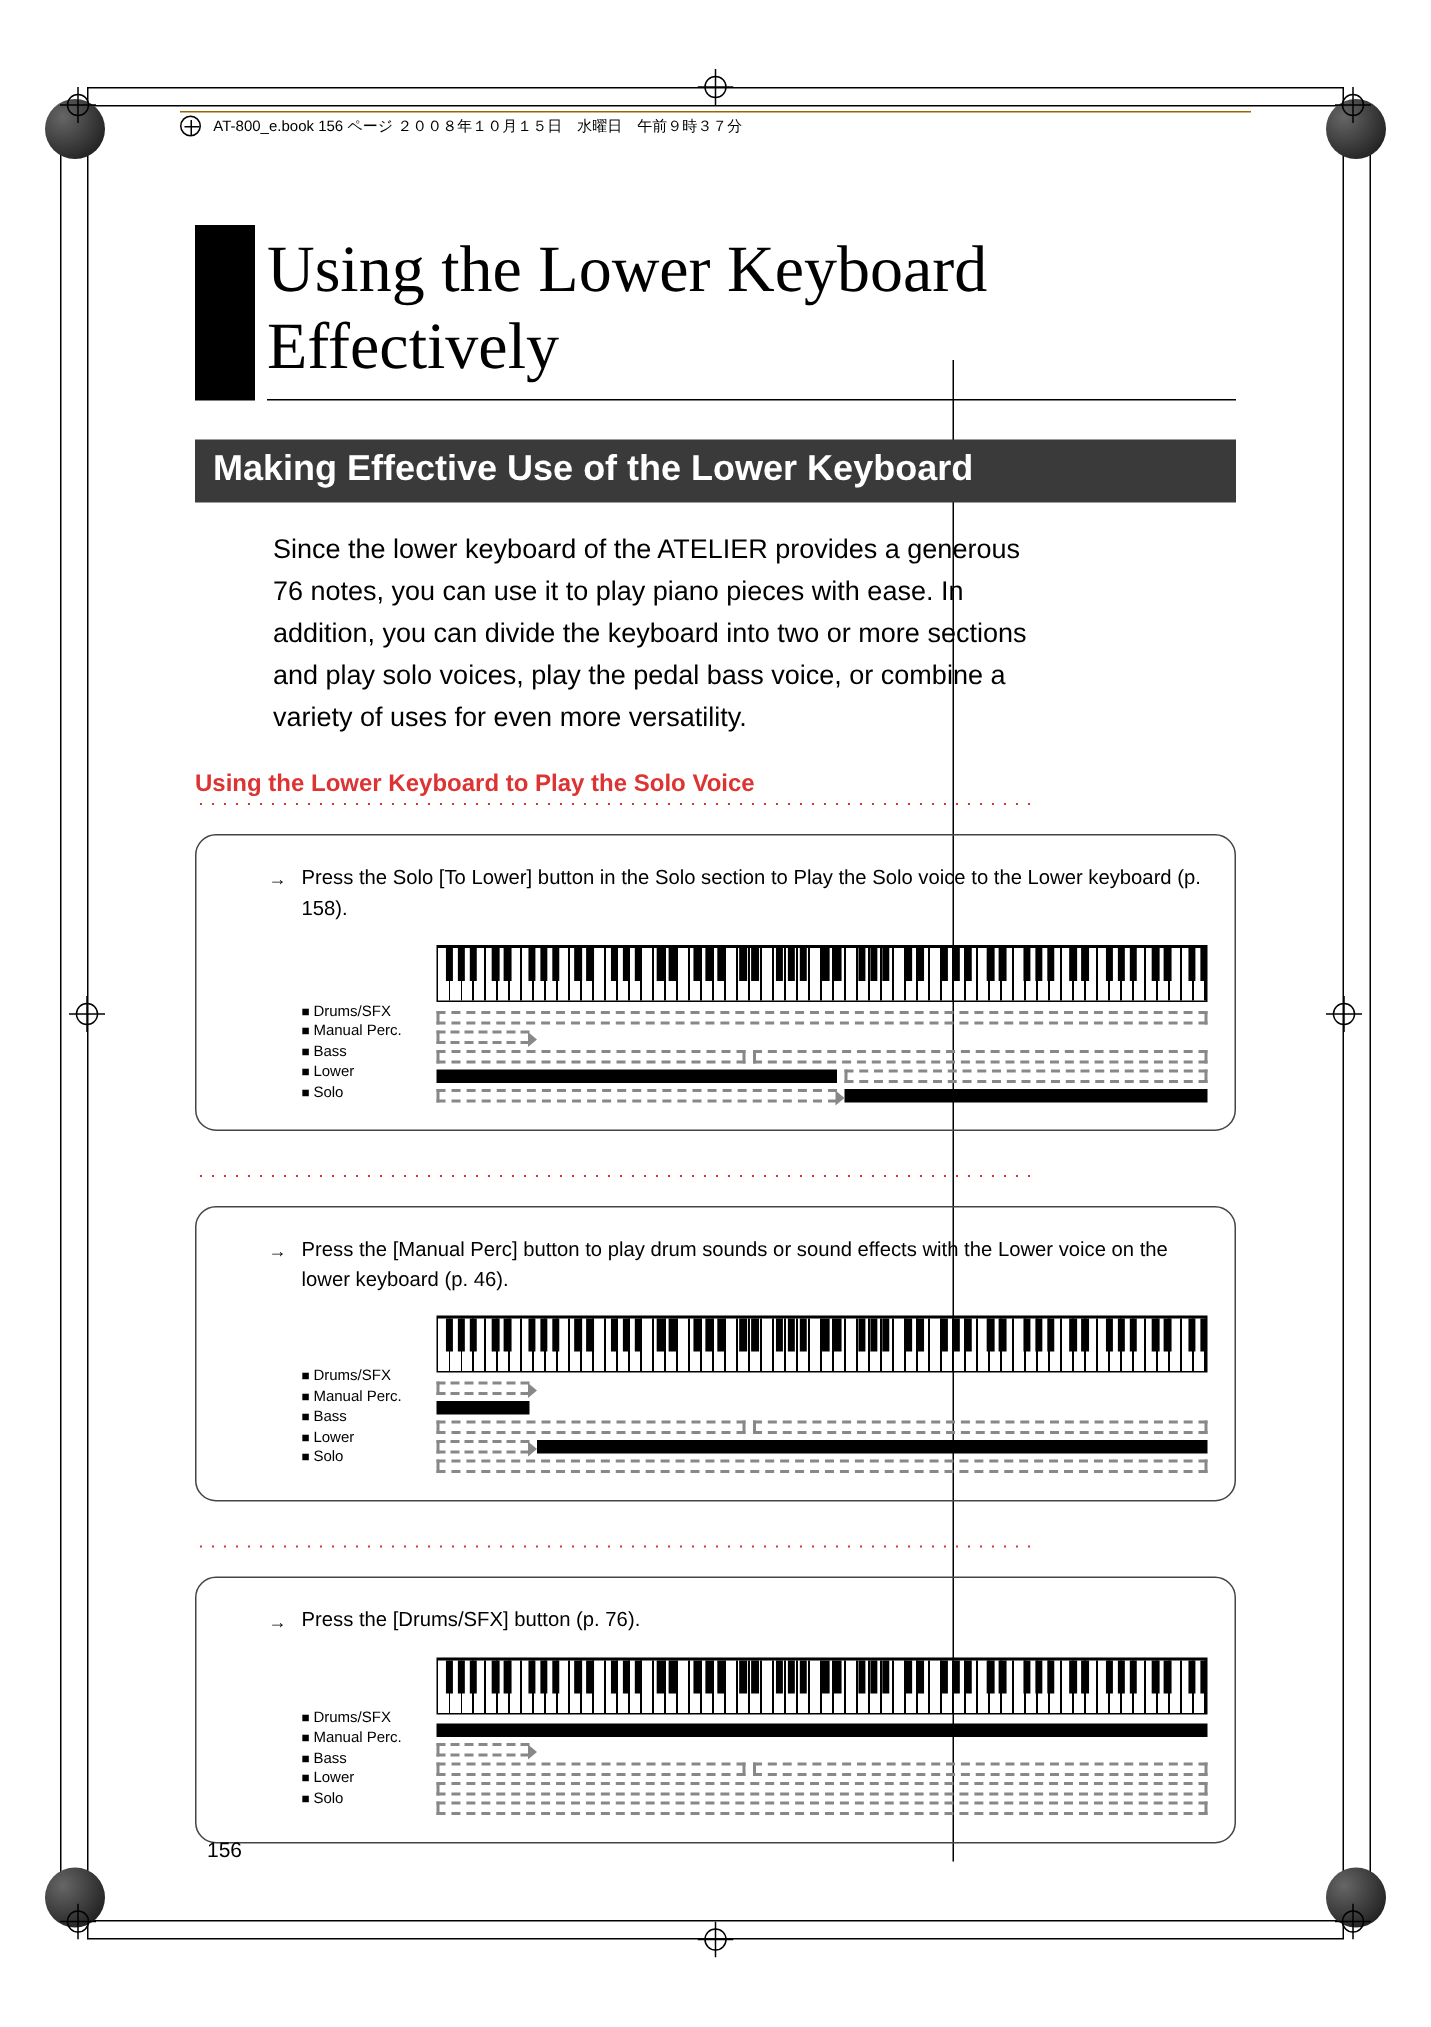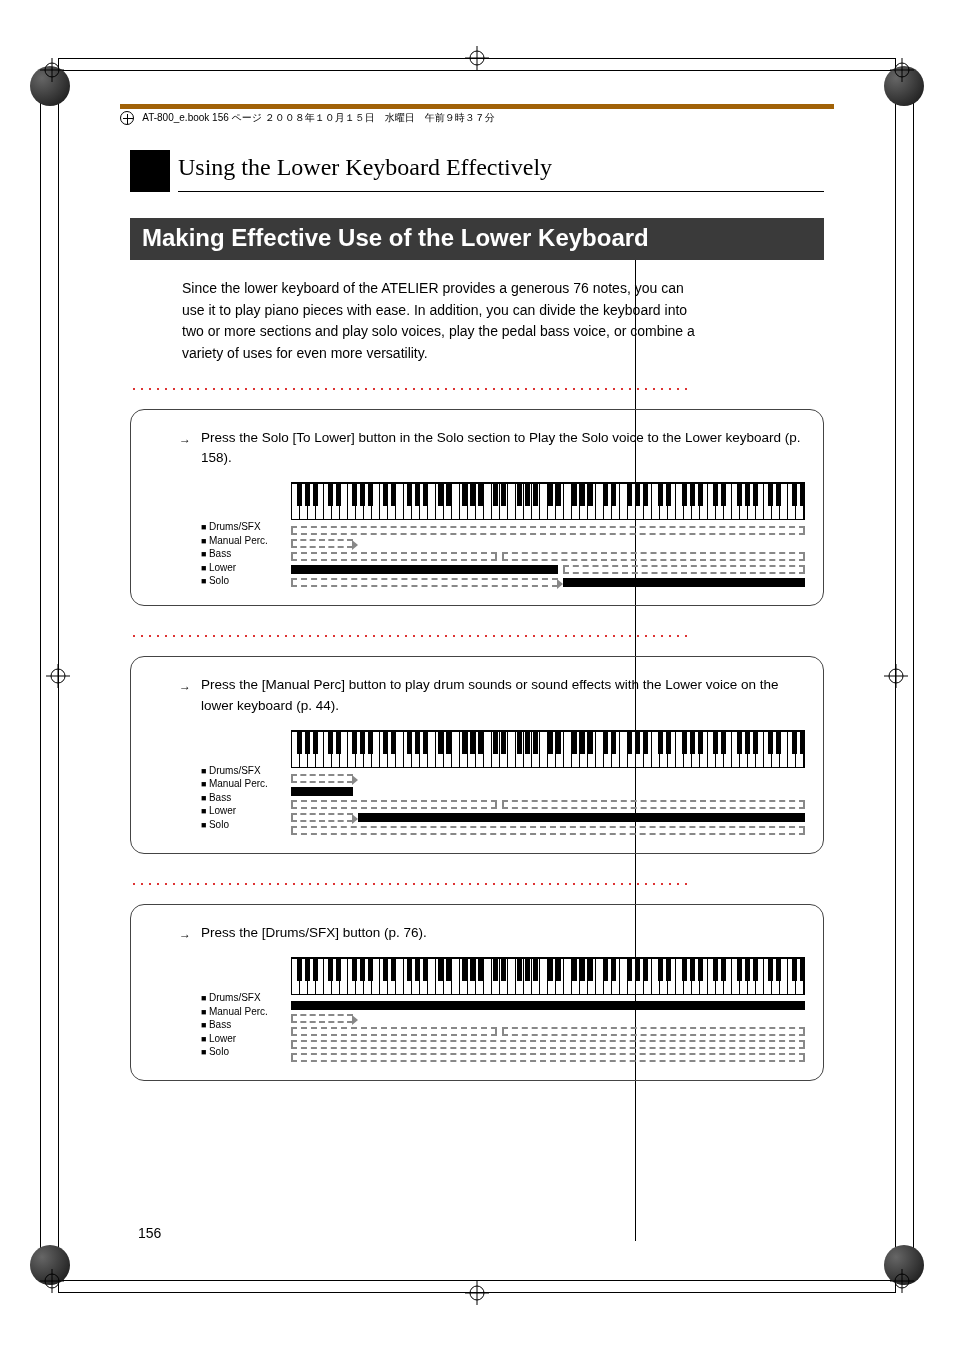--- a/index.html
+++ b/index.html
@@ -39,22 +39,22 @@
     background: radial-gradient(circle at 30% 30%, #666, #111);
     border-radius: 50%;
   }
   .cd-tl { top: 66px; left: 30px; }
   .cd-tr { top: 66px; right: 30px; }
   .cd-bl { bottom: 66px; left: 30px; }
   .cd-br { bottom: 66px; right: 30px; }
 
   .header-line {
     position: absolute;
-    top: 104px; left: 120px; right: 120px;
-    border-top: 5px solid #a16207;
+    top: 74px; left: 120px; right: 120px;
+    border-top: 1px solid #a16207;
     font-size: 10px;
     padding-top: 2px;
   }
   .header-icon {
     display: inline-block;
     width: 14px; height: 14px;
     border: 1px solid #000;
     border-radius: 50%;
     position: relative;
     vertical-align: middle;
@@ -72,39 +72,39 @@
   }
 
   .title-row { display: flex; align-items: stretch; margin-bottom: 26px; }
   .title-tab {
     width: 40px;
     background: #000;
     margin-right: 8px;
   }
   .page-title {
     font-family: "Times New Roman", serif;
-    font-size: 24px;
+    font-size: 44px;
     font-weight: 300;
     padding: 4px 0 10px 0;
     border-bottom: 1px solid #000;
     flex: 1;
   }
 
   .section-bar {
     background: #3a3a3a;
     color: #fff;
     font-size: 24px;
     font-weight: bold;
     padding: 6px 12px 8px 12px;
     font-family: "Arial Narrow", Arial, sans-serif;
     margin-bottom: 18px;
   }
 
   .intro {
-    font-size: 14px;
+    font-size: 18px;
     line-height: 1.55;
     margin-left: 52px;
     max-width: 520px;
     margin-bottom: 22px;
   }
 
   .subhead {
     color: #d33;
     font-weight: bold;
     font-size: 16px;
@@ -310,20 +310,21 @@
     <div class="title-tab"></div>
     <div class="page-title">Using the Lower Keyboard Effectively</div>
   </div>
 
   <div class="section-bar">Making Effective Use of the Lower Keyboard</div>
 
   <div class="intro">
     <p>Since the lower keyboard of the ATELIER provides a generous 76 notes, you can use it to play piano pieces with ease. In addition, you can divide the keyboard into two or more sections and play solo voices, play the pedal bass voice, or combine a variety of uses for even more versatility.</p>
   </div>
 
+  <div class="subhead">Using the Lower Keyboard to Play the Solo Voice</div>
   <div class="dotline"></div>
   <div class="box">
     <div class="step">
       <span class="arrow">→</span>
       <span>Press the Solo [To Lower] button in the Solo section to Play the Solo voice to the Lower keyboard (p. 158).</span>
     </div>
     <div class="diagram">
       <div class="labels">
         <div>Drums/SFX</div>
         <div>Manual Perc.</div>
@@ -355,21 +356,21 @@
             <div class="seg solid" style="width:47%"></div>
           </div>
       </div>
     </div>
   </div>
 
   <div class="dotline"></div>
   <div class="box">
     <div class="step">
       <span class="arrow">→</span>
-      <span>Press the [Manual Perc] button to play drum sounds or sound effects with the Lower voice on the lower keyboard (p. 44).</span>
+      <span>Press the [Manual Perc] button to play drum sounds or sound effects with the Lower voice on the lower keyboard (p. 46).</span>
     </div>
     <div class="diagram">
       <div class="labels labels-lower">
         <div>Drums/SFX</div>
         <div>Manual Perc.</div>
         <div>Bass</div>
         <div>Lower</div>
         <div>Solo</div>
       </div>
       <div class="kbwrap">

